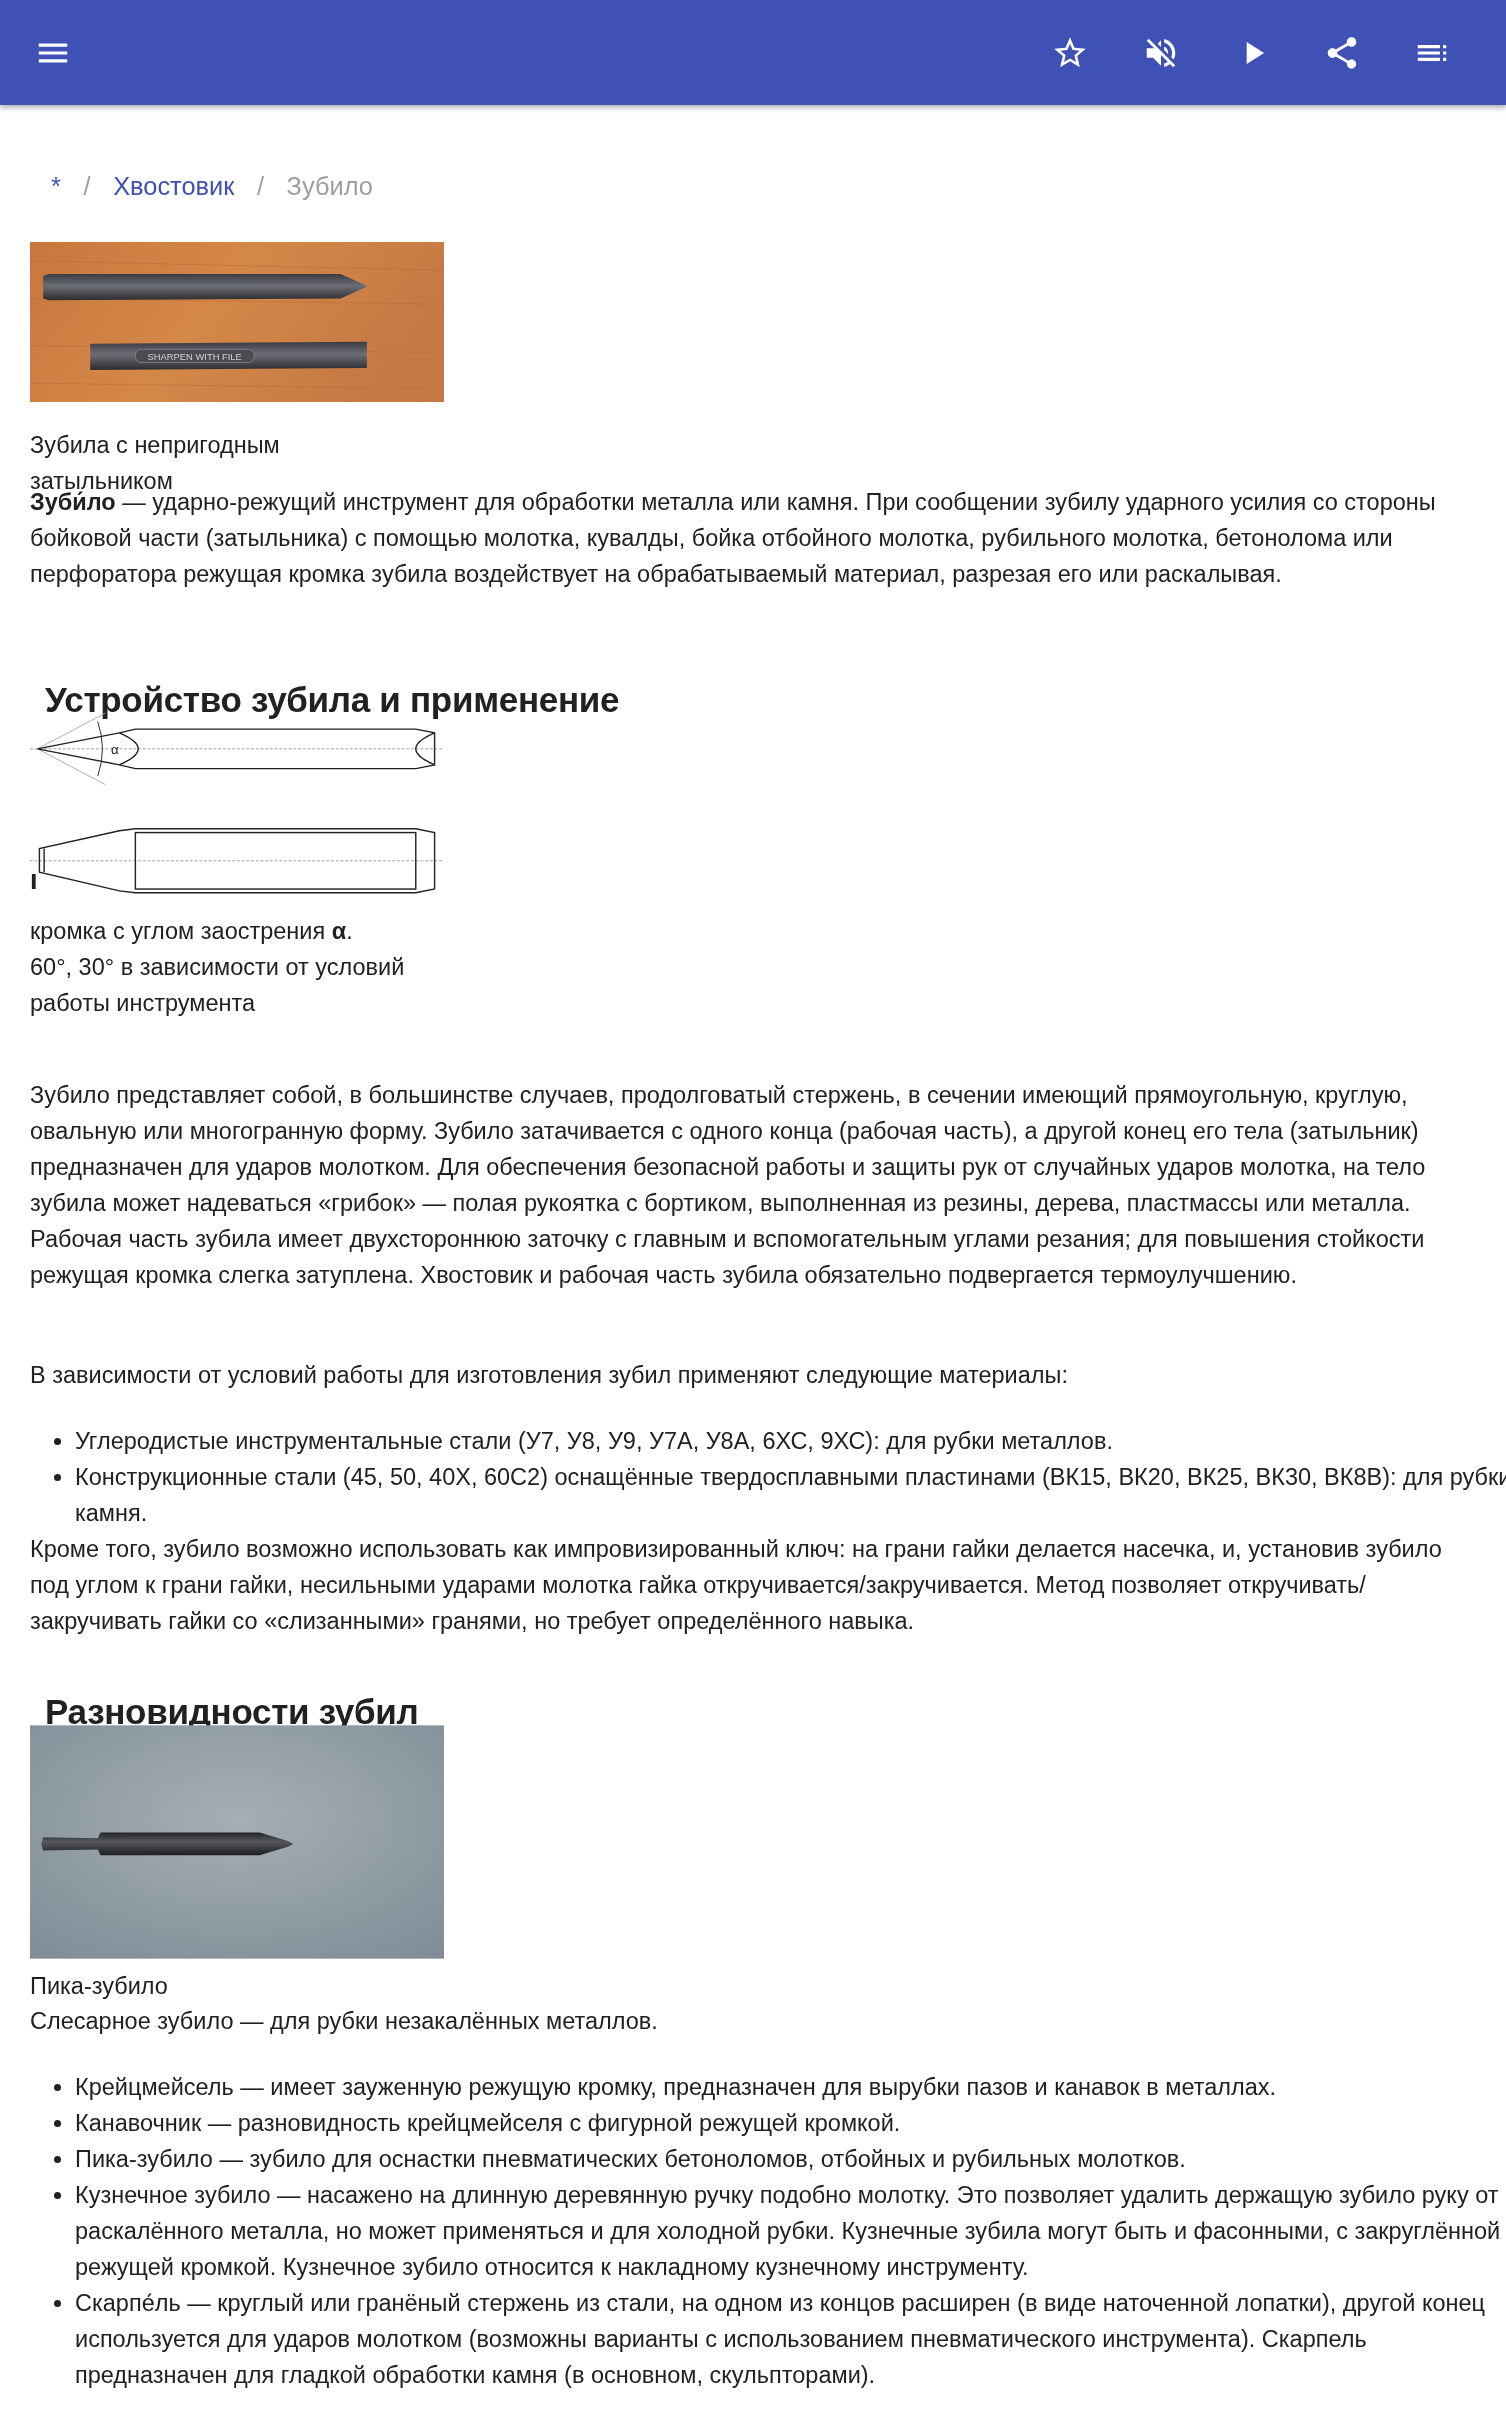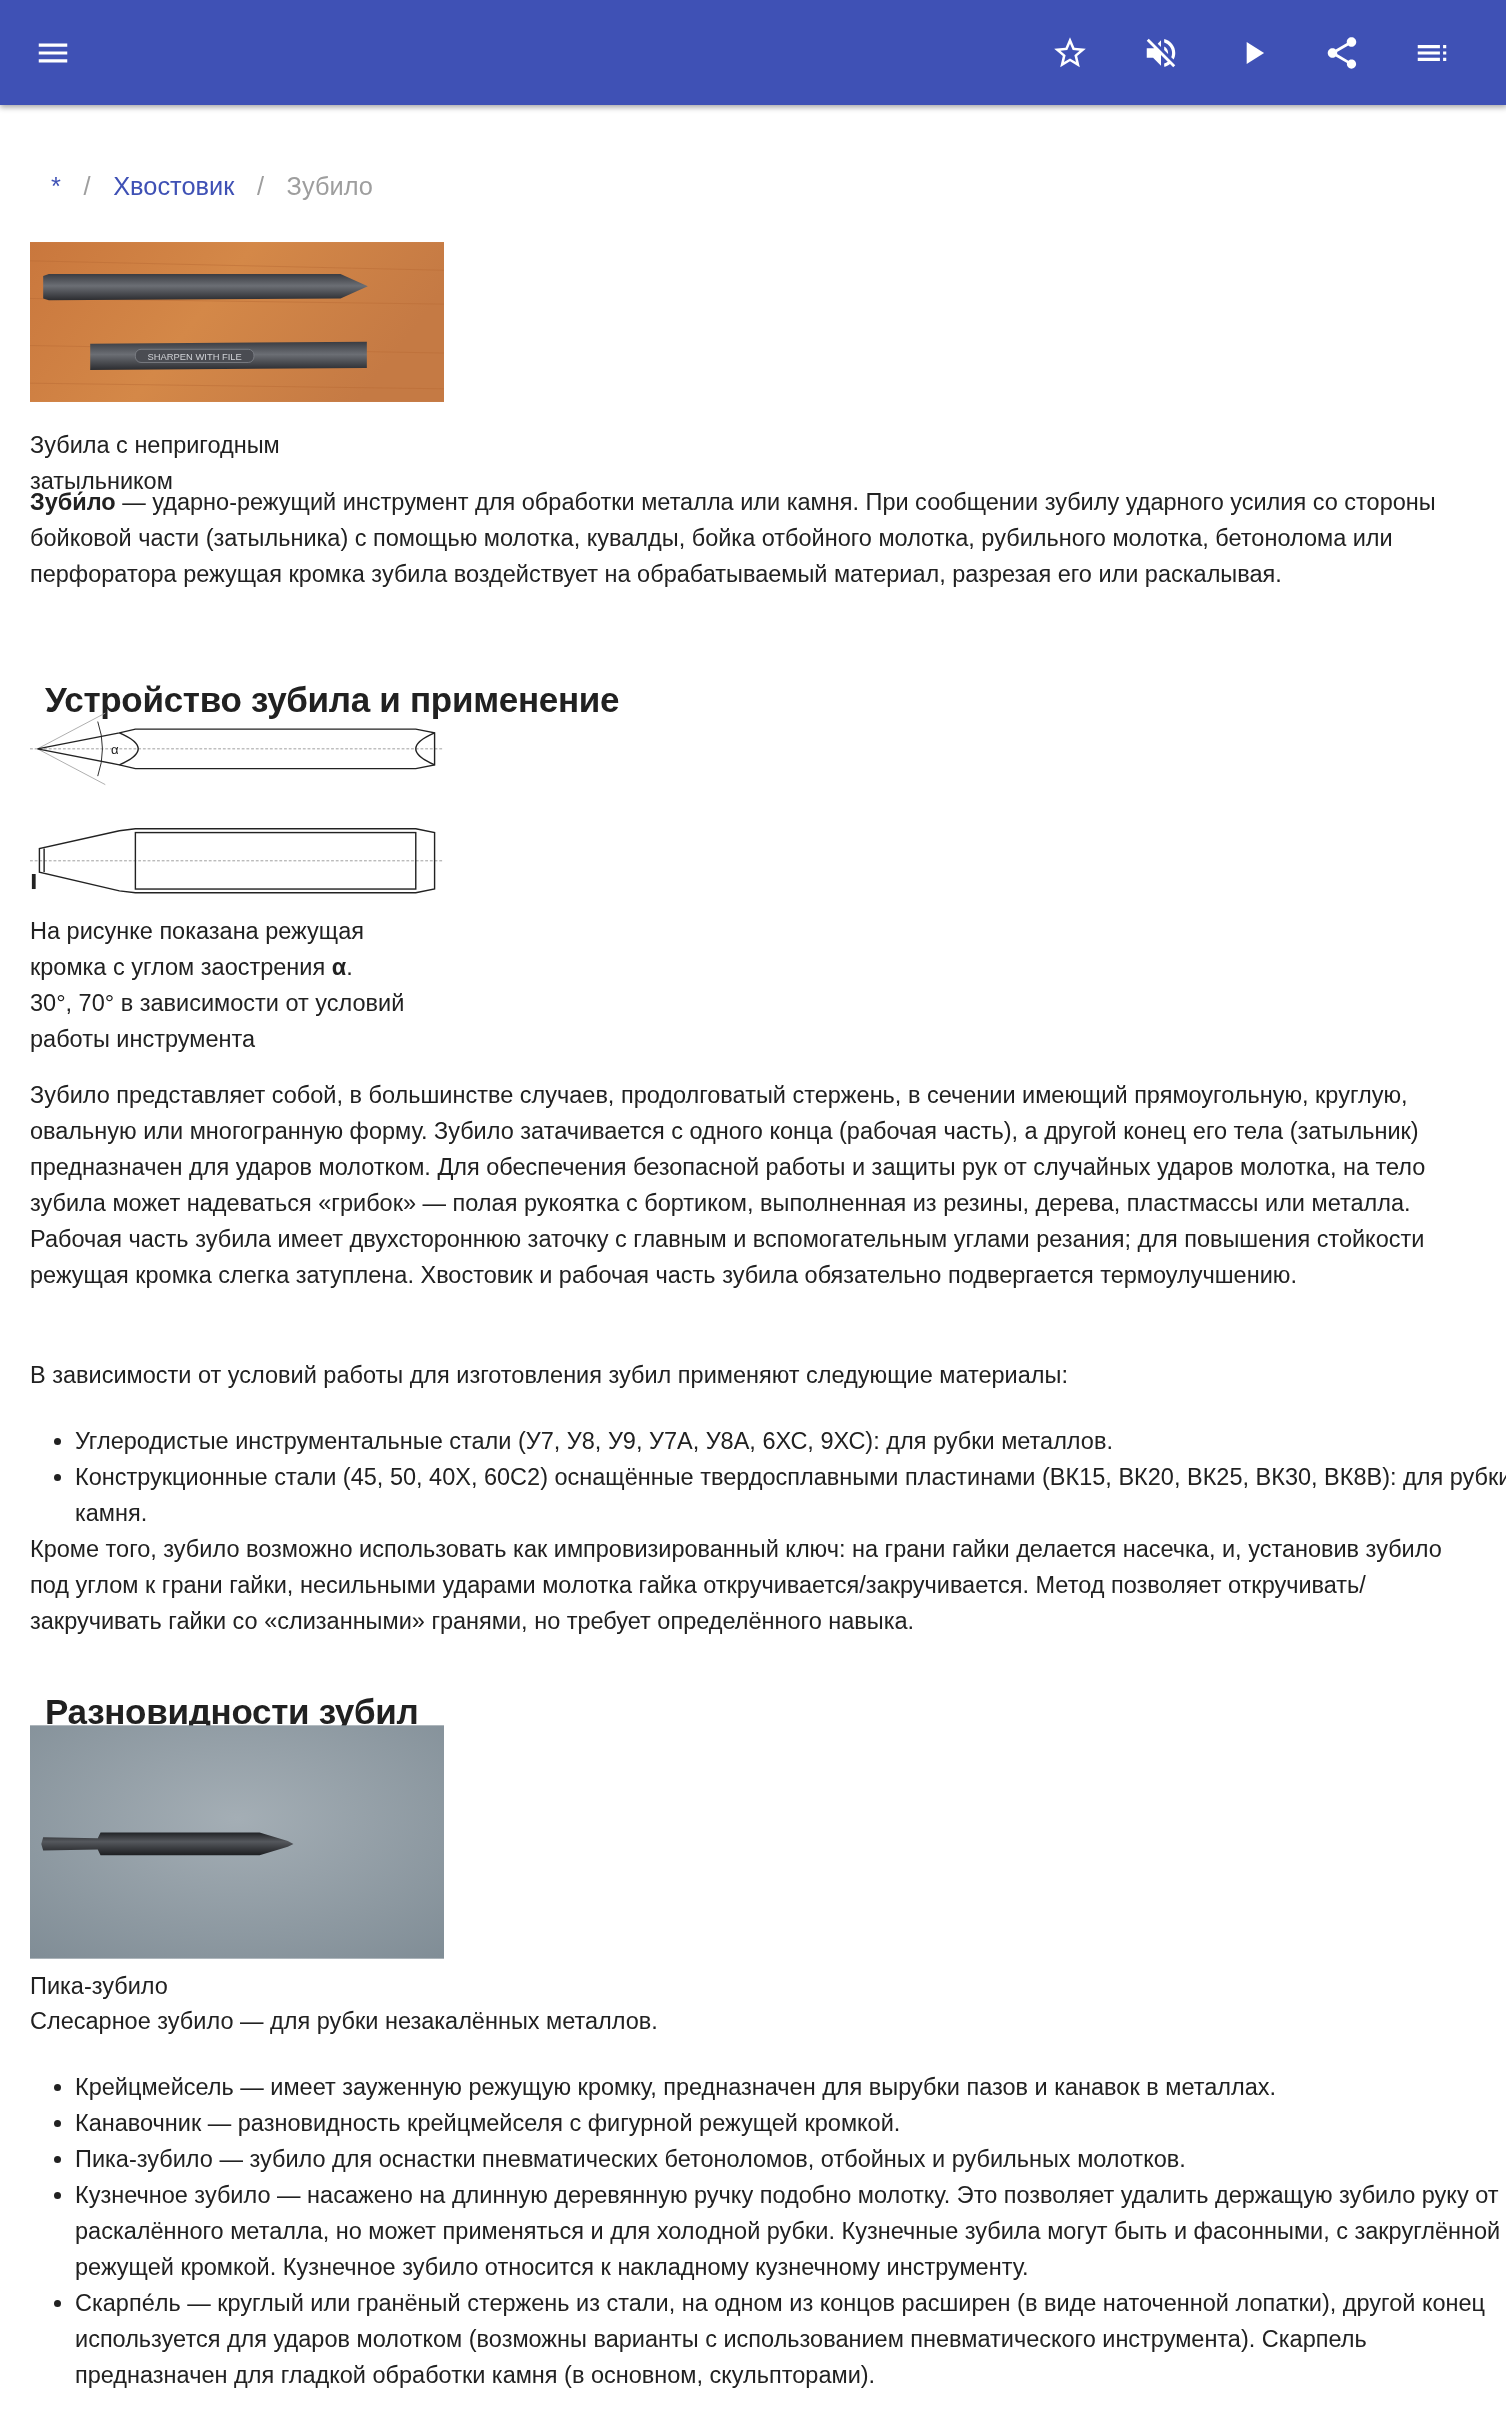--- a/index.html
+++ b/index.html
@@ -133,23 +133,22 @@
 
       <line x1="0" y1="158" x2="440" y2="158" stroke="#999" stroke-width="1" stroke-dasharray="3 2"></line>
       <path d="M10 145 L10 170 L95 190 L112 192 L410 192 L430 188 L430 128 L410 124 L112 124 L95 126 L10 145 Z"></path>
       <line x1="15" y1="145" x2="15" y2="170"></line>
       <rect x="112" y="128" width="298" height="60"></rect>
       <line x1="4" y1="172" x2="4" y2="188" stroke-width="4"></line>
     </svg>
   </div>
 
   <div class="block caption" style="top:793px; width:433px;">
-    <div>На рисунке показана режущая</div>
     <div><span>кромка с углом заострения </span><b>α</b><span>.</span></div>
-    <div>30°, 70° в зависимости от условий</div>
+    <div>60°, 30° в зависимости от условий</div>
     <div>работы инструмента</div>
   </div>
 
   <p class="block" style="top:972px;">Зубило представляет собой, в большинстве случаев, продолговатый стержень, в сечении имеющий прямоугольную, круглую, овальную или многогранную форму. Зубило затачивается с одного конца (рабочая часть), а другой конец его тела (затыльник) предназначен для ударов молотком. Для обеспечения безопасной работы и защиты рук от случайных ударов молотка, на тело зубила может надеваться «грибок» — полая рукоятка с бортиком, выполненная из резины, дерева, пластмассы или металла. Рабочая часть зубила имеет двухстороннюю заточку с главным и вспомогательным углами резания; для повышения стойкости режущая кромка слегка затуплена. Хвостовик и рабочая часть зубила обязательно подвергается термоулучшению.</p>
 
   <p class="block" style="top:1252px;">В зависимости от условий работы для изготовления зубил применяют следующие материалы:</p>
 
   <ul class="block" style="top:1318px;">
     <li>Углеродистые инструментальные стали (У7, У8, У9, У7А, У8А, 6ХС, 9ХС): для рубки металлов.</li>
     <li>Конструкционные стали (45, 50, 40Х, 60С2) оснащённые твердосплавными пластинами (ВК15, ВК20, ВК25, ВК30, ВК8В): для рубки камня.</li>

